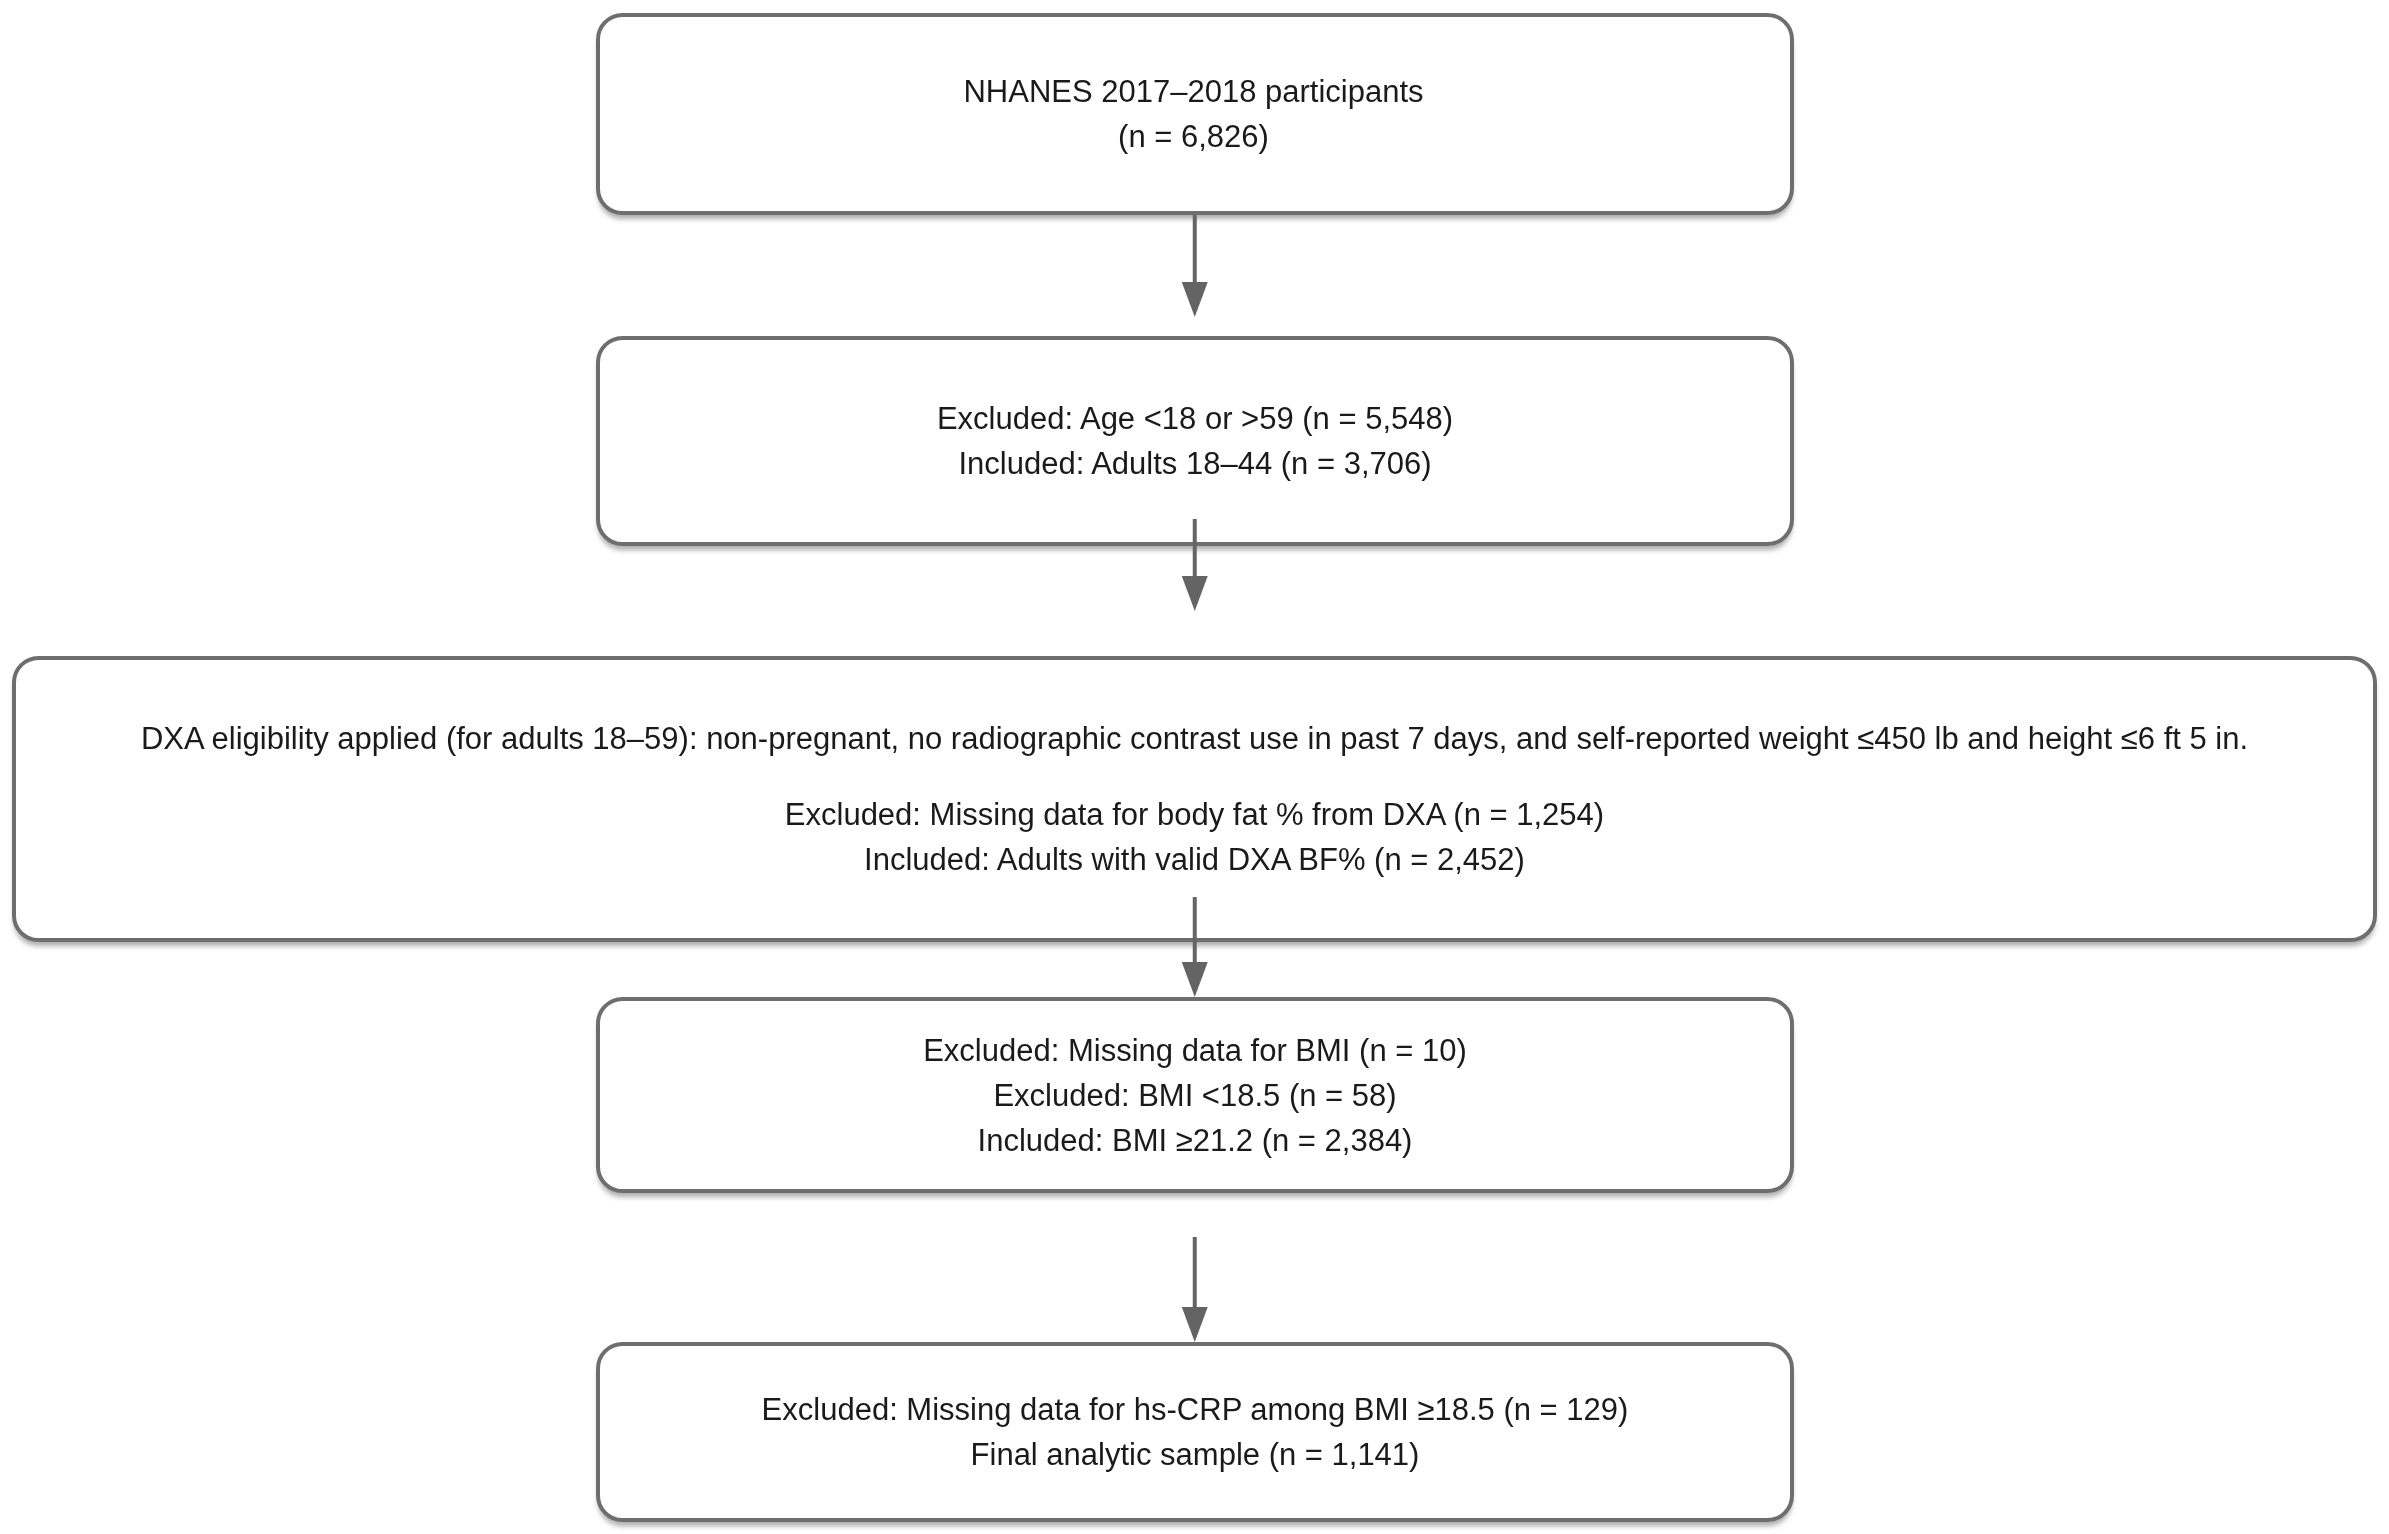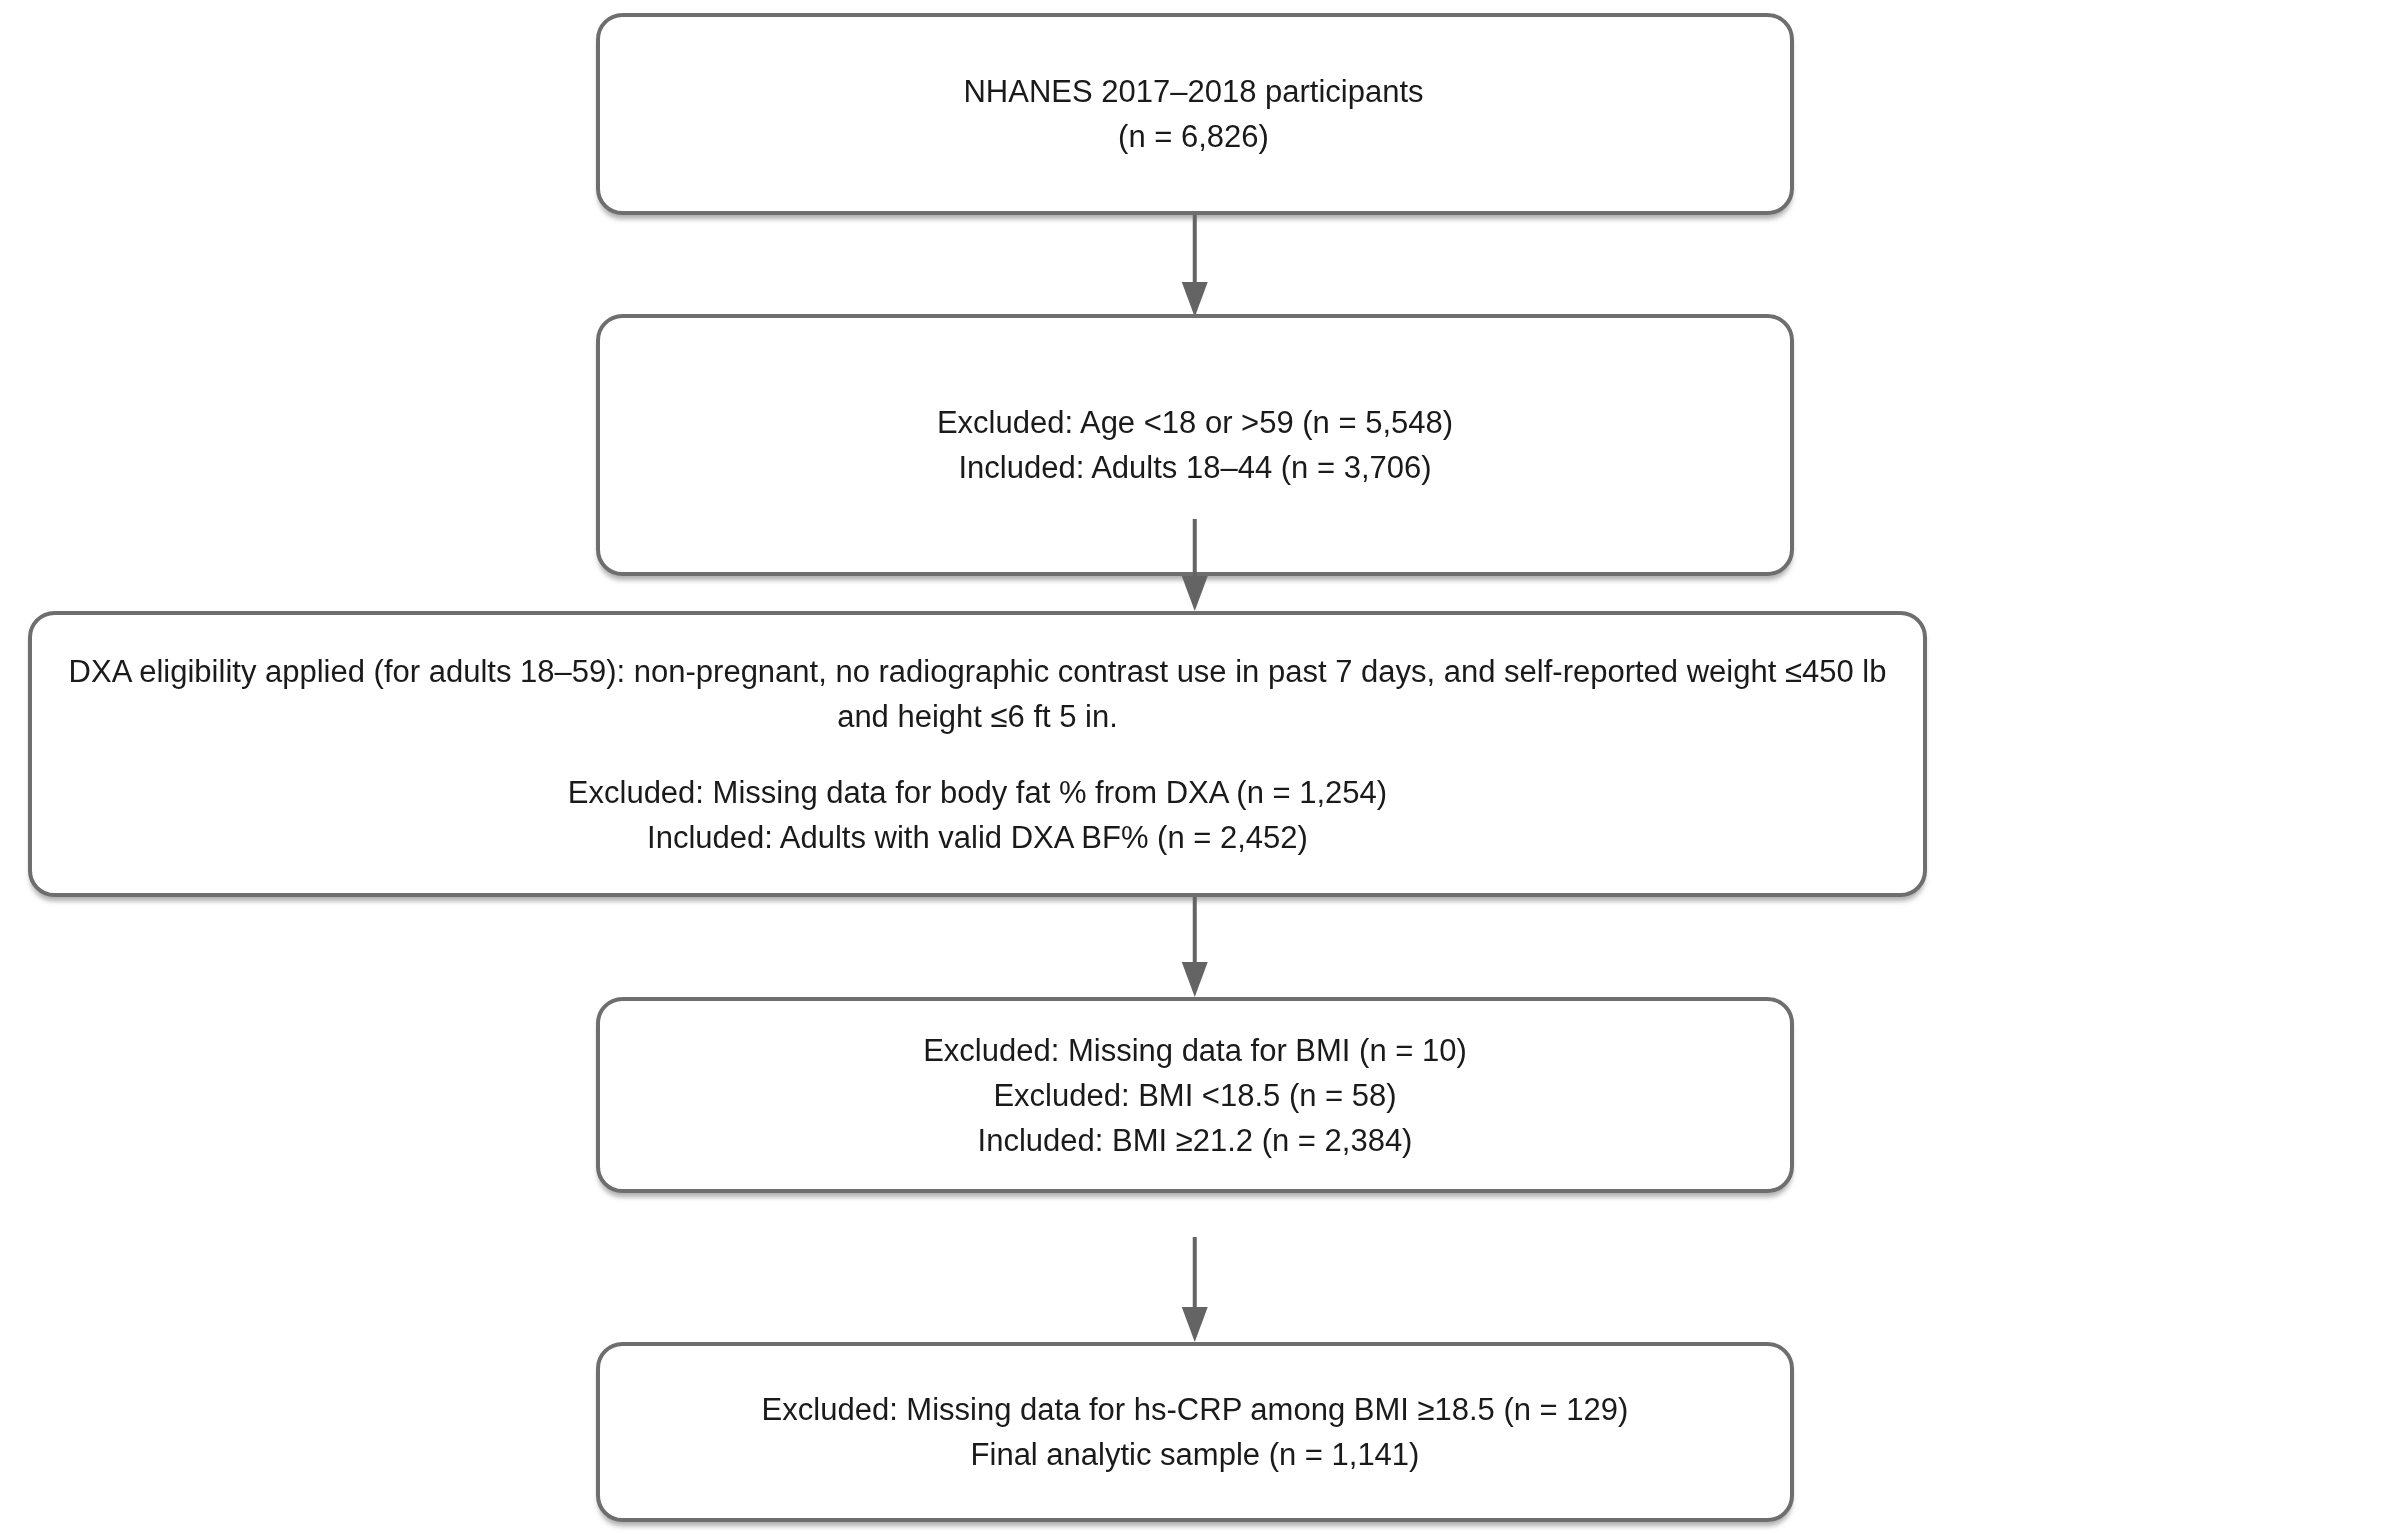--- a/index.html
+++ b/index.html
@@ -27,22 +27,23 @@
     align-items: center;
     justify-content: center;
     text-align: center;
     padding: 11px 28px;
   }
   .box.narrow {
     left: 596px;
     width: 1198px;
   }
   .box.wide {
-    left: 28px;
-    width: 1899px;
+    left: 12px;
+    width: 2365px;
+    margin-top: 45px;
   }
   .line {
     font-size: 31px;
     line-height: 45px;
     white-space: pre-wrap;
   }
   .spacer {
     height: 31px;
   }
   .arrow {
@@ -76,21 +77,21 @@
   <section class="box narrow" style="top:13.3px; height:202px;padding-left:25px;">
     <div class="line">NHANES 2017–2018 participants</div>
     <div class="line">(n = 6,826)</div>
   </section>
 
   <div class="arrow" style="top:215px; height:102px;">
     <div class="arrow-line"></div>
     <div class="arrow-head"></div>
   </div>
 
-  <section class="box narrow" style="top:314px; height:262px;">
+  <section class="box narrow" style="top:336px; height:210px;">
     <div class="line">Excluded: Age &lt;18 or &gt;59 (n = 5,548)</div>
     <div class="line">Included: Adults 18–44 (n = 3,706)</div>
   </section>
 
   <div class="arrow" style="top:519px; height:92px;">
     <div class="arrow-line"></div>
     <div class="arrow-head"></div>
   </div>
 
   <section class="box wide" style="top:611px; height:286px;">

